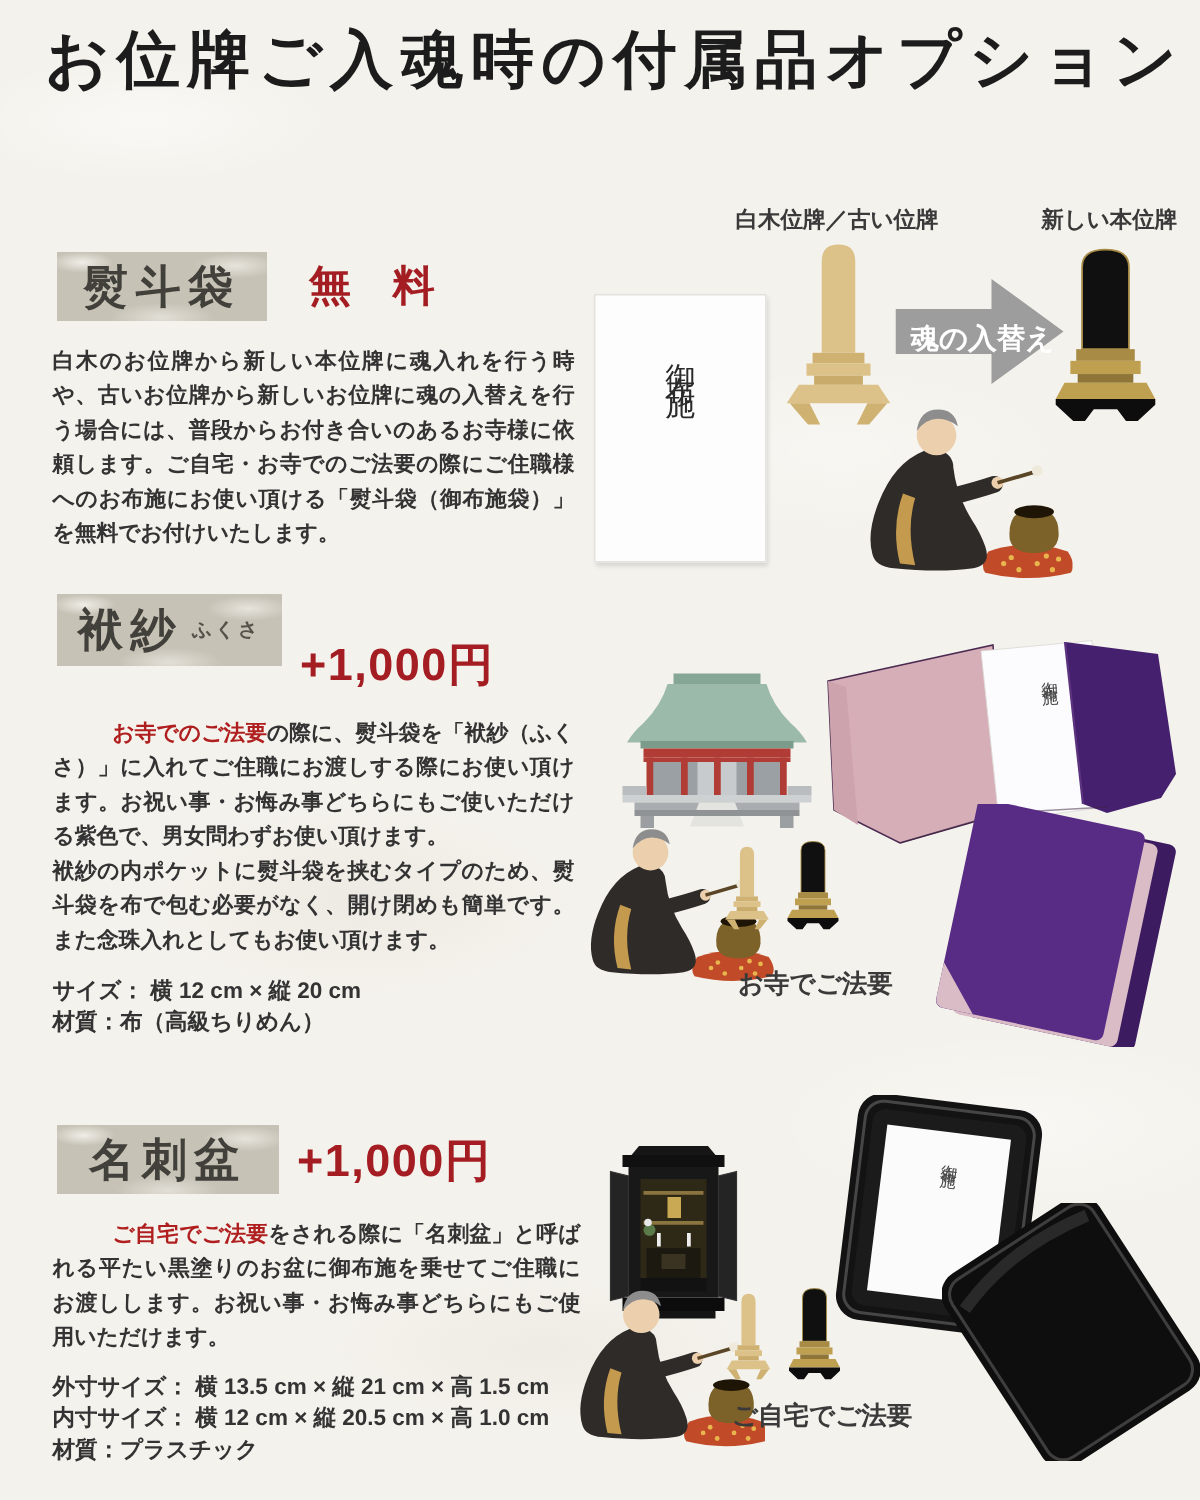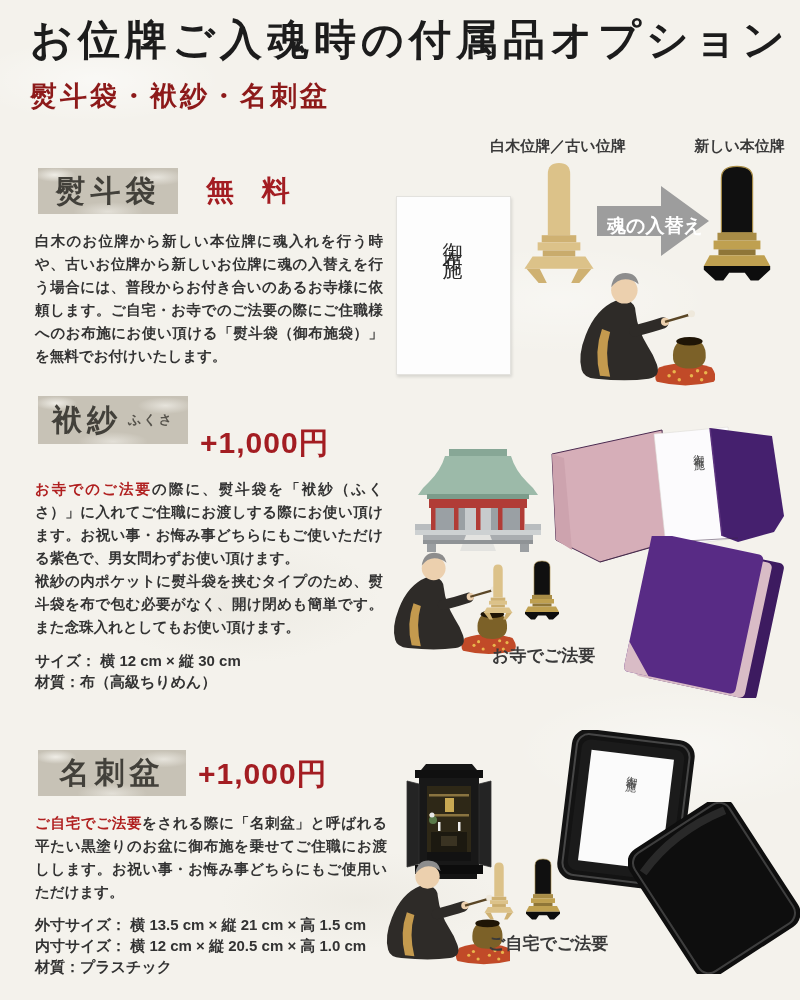--- a/index.html
+++ b/index.html
@@ -28,21 +28,21 @@
       radial-gradient(ellipse 30px 10px at 12% 15%, rgba(244,242,236,.9), transparent 70%),
       radial-gradient(ellipse 40px 12px at 85% 20%, rgba(244,242,236,.7), transparent 70%),
       radial-gradient(ellipse 50px 14px at 50% 95%, rgba(244,242,236,.6), transparent 70%);
     display:flex;align-items:center;justify-content:center;
     font-family:"Liberation Serif","DejaVu Serif",serif;color:#42403a;
   }
   .badge-main{font-size:30px;font-weight:700;letter-spacing:5px;}
   .badge-ruby{font-size:13px;font-weight:700;margin-left:6px;letter-spacing:2px;color:#55524b;}
   .price{color:#a31d22;font-weight:700;white-space:nowrap;}
   .body-text{font-size:14.5px;font-weight:700;line-height:23px;text-align:justify;color:#333;}
-  .red-lead{color:#b01f1f;}
+  .red-lead{color:#b01f1f;margin-left:40px;}
   .spec{font-size:15px;font-weight:700;line-height:21px;white-space:nowrap;color:#333;}
   .ill-label{font-size:15px;font-weight:700;color:#3a3a3a;text-align:center;white-space:nowrap;}
   .caption{font-size:17px;font-weight:700;color:#3a3a3a;white-space:nowrap;}
   .envelope{
     background:#fdfdfd;border:1px solid #e3e2de;box-shadow:1px 2px 3px rgba(0,0,0,.12);
     display:flex;justify-content:center;
   }
   .vtext{
     writing-mode:vertical-rl;text-orientation:upright;
     font-family:"Liberation Serif","DejaVu Serif",serif;color:#2a2a2a;
@@ -93,21 +93,20 @@
       <rect x="23" y="87" width="38" height="6" fill="#8f7638"></rect>
       <path d="M14 93 h56 l6 11 h-68z" fill="#bfa050"></path>
       <path d="M8 104 h68 v4 l-12 11 h-8 l-6 -8 h-16 l-6 8 h-8 l-12 -11z" fill="#0d0d0d"></path>
     </g>
   </defs>
 </svg>
 
 <div class="page">
 
   <div class="abs title">お位牌ご入魂時の付属品オプション</div>
-  <div class="abs subtitle">熨斗袋・袱紗・名刺盆</div>
 
   <div>
     <div class="abs badge" style="left:38px;top:168px;width:140px;height:46px;">
       <span class="badge-main">熨斗袋</span>
     </div>
     <div class="abs price" style="left:206px;top:172px;font-size:28px;letter-spacing:10px;">無 料</div>
     <div class="abs body-text" style="left:35px;top:230px;width:348px;">白木のお位牌から新しい本位牌に魂入れを行う時や、古いお位牌から新しいお位牌に魂の入替えを行う場合には、普段からお付き合いのあるお寺様に依頼します。ご自宅・お寺でのご法要の際にご住職様へのお布施にお使い頂ける「熨斗袋（御布施袋）」を無料でお付けいたします。</div>
 
     <div class="abs ill-label" style="left:458px;top:137px;width:200px;">白木位牌／古い位牌</div>
     <div class="abs ill-label" style="left:652px;top:137px;width:175px;">新しい本位牌</div>
@@ -137,21 +136,21 @@
   <div>
     <div class="abs badge" style="left:38px;top:396px;width:150px;height:48px;">
       <span class="badge-main">袱紗</span>
       <span class="badge-ruby">ふくさ</span>
     </div>
     <div class="abs price" style="left:200px;top:423px;font-size:30px;letter-spacing:1px;">+1,000円</div>
     <div class="abs body-text" style="left:35px;top:478px;width:348px;">
       <span class="red-lead">お寺でのご法要</span><span>の際に、熨斗袋を「袱紗（ふくさ）」に入れてご住職にお渡しする際にお使い頂けます。お祝い事・お悔み事どちらにもご使いただける紫色で、男女問わずお使い頂けます。</span><br>
       <span>袱紗の内ポケットに熨斗袋を挟むタイプのため、熨斗袋を布で包む必要がなく、開け閉めも簡単です。また念珠入れとしてもお使い頂けます。</span>
     </div>
-    <div class="abs spec" style="left:35px;top:650px;">サイズ： 横 12 cm × 縦 30 cm</div>
+    <div class="abs spec" style="left:35px;top:650px;">サイズ： 横 12 cm × 縦 20 cm</div>
     <div class="abs spec" style="left:35px;top:671px;">材質：布（高級ちりめん）</div>
 
     <svg class="abs" style="left:393px;top:446px;" width="170" height="112" viewBox="0 0 170 112">
       <rect x="56" y="3" width="58" height="7" fill="#87a796"></rect>
       <path d="M52 10 h66 q4 14 16 26 q7 6 11 13 h-120 q4 -7 11 -13 q12 -12 16 -26z" fill="#9cbaa9"></path>
       <rect x="34" y="48" width="102" height="5" fill="#7c9c8b"></rect>
       <rect x="36" y="53" width="98" height="6" fill="#b13c36"></rect>
       <rect x="36" y="59" width="98" height="3" fill="#b13c36"></rect>
       <rect x="40" y="62" width="90" height="22" fill="#9aa0a4"></rect>
       <rect x="72" y="62" width="26" height="22" fill="#c7cbcd"></rect>

